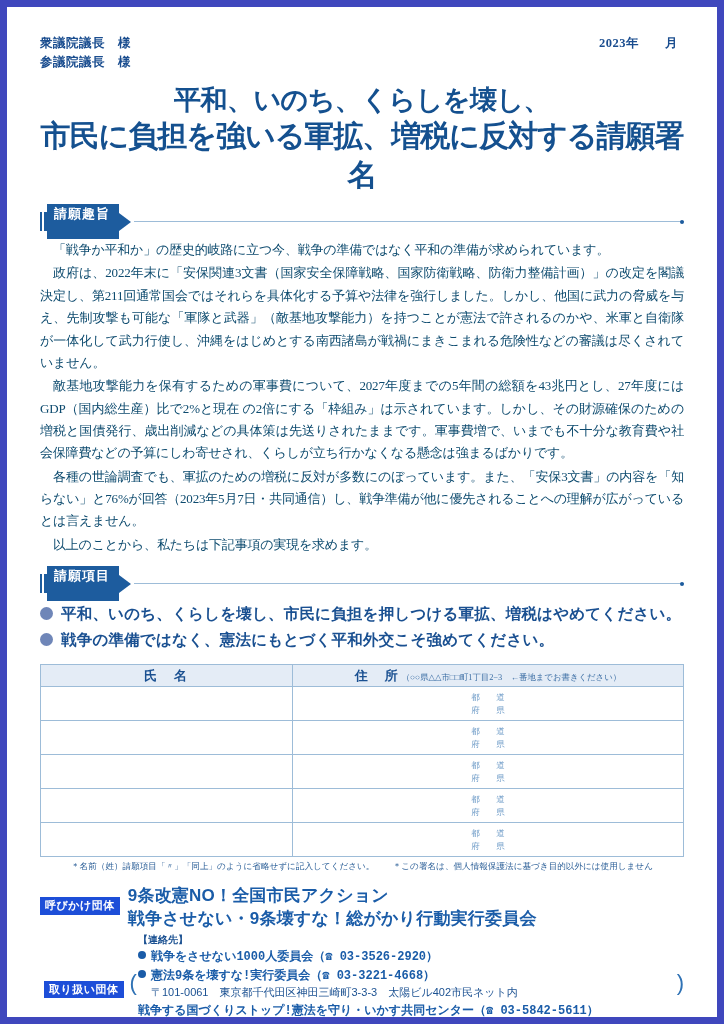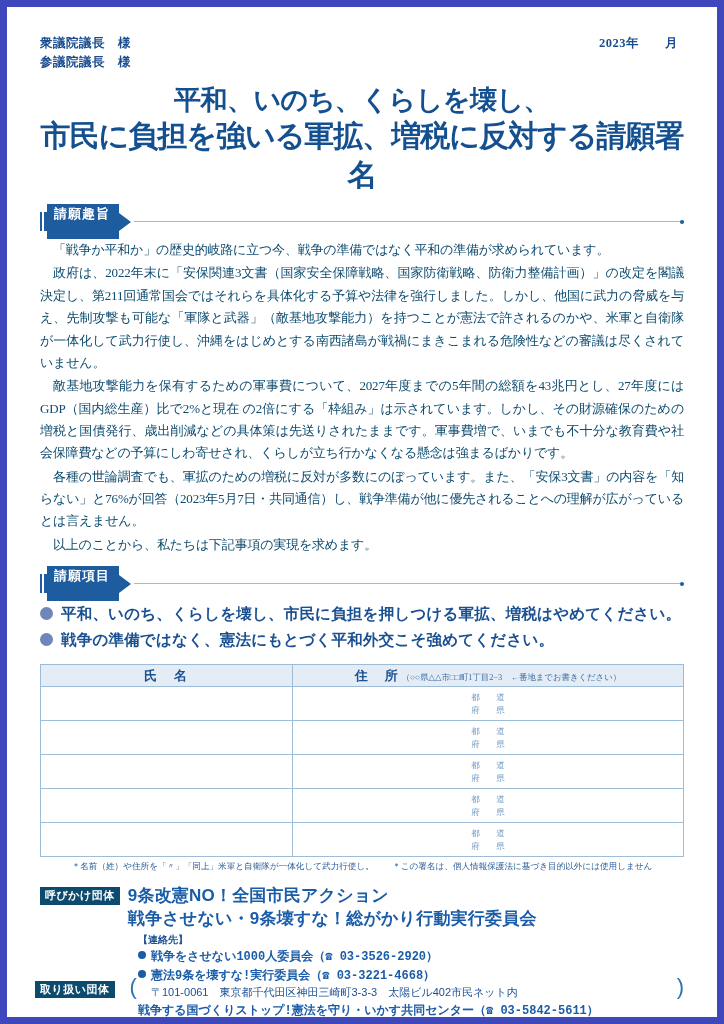--- a/index.html
+++ b/index.html
@@ -226,30 +226,30 @@
   .table-note .sep { display: inline-block; width: 14px; }
 
   
   .orgs { margin-top: 12px; }
   .org-head {
     display: flex;
     align-items: flex-start;
     gap: 8px;
   }
   .badge {
-    background: #0c4a6e;
+    background: #1d4ed8;
     color: #ffffff;
     font-size: 11px;
     font-weight: 700;
     padding: 2px 5px 3px 5px;
     letter-spacing: .5px;
     font-family: "Liberation Sans", sans-serif;
     white-space: nowrap;
     line-height: 1.1;
-    margin-top: 2px;
+    margin-top: 12px;
   }
   .org-names {
     color: #1a5ca8;
     font-family: "Liberation Sans", sans-serif;
     font-weight: 700;
     font-size: 17px;
     line-height: 1.3;
     letter-spacing: .2px;
   }
   .contact-label {
@@ -288,26 +288,26 @@
     color: #1a5091;
     font-family: "Liberation Sans", sans-serif;
     font-size: 11px;
     letter-spacing: 0;
     line-height: 1.5;
   }
 
   
   .handler {
     position: absolute;
-    left: 23px;
+    left: 32px;
     right: 28px;
     bottom: 14px;
     display: flex;
-    align-items: flex-end;
-    gap: 15px;
+    align-items: center;
+    gap: 6px;
   }
   .handler-paren-l, .handler-paren-r {
     color: #2f72b5;
     font-size: 22px;
     line-height: 1;
     font-family: "Liberation Sans", sans-serif;
   }
   .handler-fill { flex: 1; }
 </style>
 </head>
@@ -426,21 +426,21 @@
             <div class="pref-box">
               <span>都　道</span>
               <span>府　県</span>
             </div>
           </td>
         </tr>
       </tbody>
     </table>
 
     <div class="table-note">
-      <span>＊名前（姓）や住所を「〃」「同上」米軍と自衛隊が一体化して武力行使し。</span>
+      <span>＊名前（姓）請願項目「〃」「同上」のように省略せずに記入してください。</span>
       <span class="sep"></span>
       <span>＊この署名は、個人情報保護法に基づき目的以外には使用しません</span>
     </div>
 
     <div class="orgs">
       <div class="org-head">
         <div class="badge">呼びかけ団体</div>
         <div class="org-names">
           <div>9条改憲NO！全国市民アクション</div>
           <div>戦争させない・9条壊すな！総がかり行動実行委員会</div>

